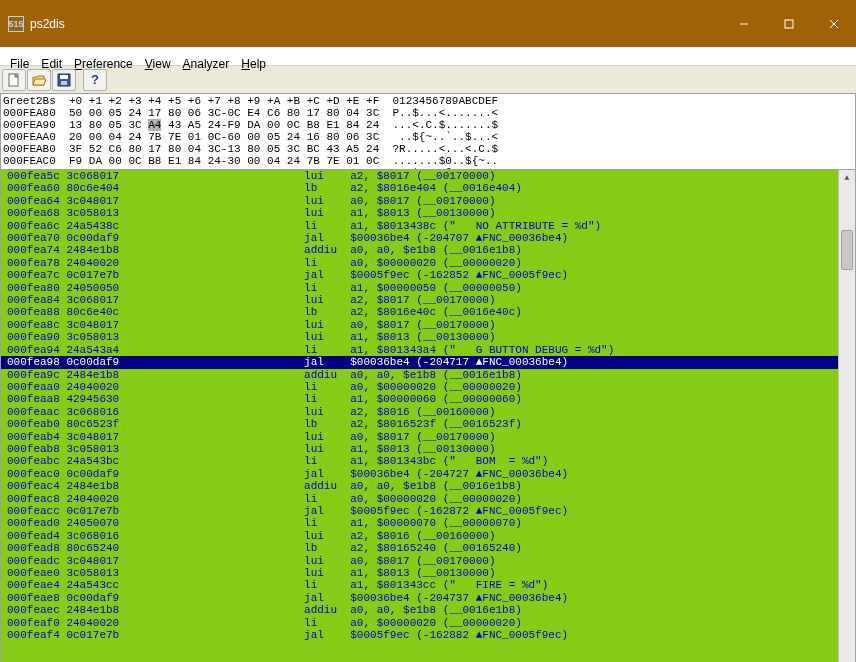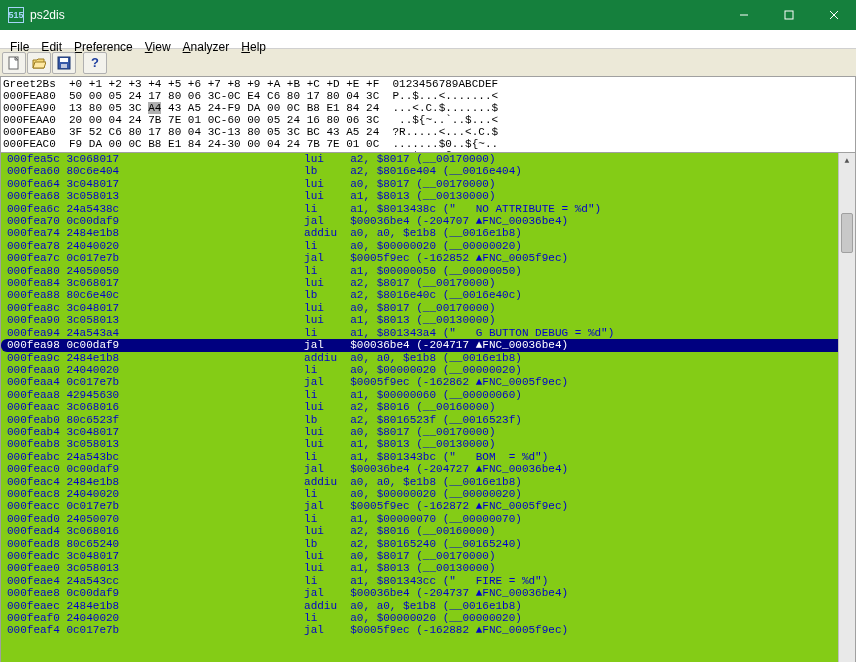--- a/index.html
+++ b/index.html
@@ -1,31 +1,31 @@
 <!DOCTYPE html>
 <html><head>
 <meta charset="utf-8">
 <style>
 * { margin: 0; padding: 0; box-sizing: border-box; }
 html, body { width: 856px; height: 662px; overflow: hidden; font-family: "Segoe UI", Tahoma, sans-serif; font-size: 12px; background: #ffffff; }
-.titlebar { height: 30px; background: #15803d; color: #fff; display: flex; align-items: center; padding: 0 0 0 8px; }
+.titlebar { height: 47px; background: #a16207; color: #fff; display: flex; align-items: center; padding: 0 0 0 8px; }
 .titlebar .logo { width: 16px; height: 16px; margin-right: 6px; display: inline-flex; align-items: center; justify-content: center; font-size: 9px; font-weight: bold; color: #a5d5f8; border: 1px solid #a5d5f8; }
 .titlebar .title { flex: 1; font-size: 12px; }
 .titlebar .winbtn { width: 45px; height: 30px; display: inline-flex; align-items: center; justify-content: center; color: #fff; }
 .menubar { height: 19px; background: #fff; border-bottom: 1px solid #d0d0d0; display: flex; align-items: center; padding: 0 4px; font-size: 12px; }
 .menubar .menuitem { padding: 0 6px; cursor: default; margin-top: 16px; }
 .menubar .menuitem span.u { text-decoration: underline; }
 .toolbar { height: 28px; background: #ece9d8; border-bottom: 1px solid #a0a0a0; display: flex; align-items: center; padding: 2px; }
 .toolbar .btn { width: 24px; height: 22px; border: 1px solid #b0b0b0; background: #f3f2ec; margin-right: 1px; display: inline-flex; align-items: center; justify-content: center; border-radius: 2px; }
 .toolbar .sep { width: 6px; }
 .hexpane { height: 76px; border: 1px solid #a0a0a0; border-top: none; background: #fff; font-family: "Courier New", monospace; font-size: 11px; line-height: 12px; white-space: pre; overflow: hidden; color: #000; padding: 1px 2px; }
 .hexpane .hilite { background: #b0b0b0; }
 .disasm { height: 631px; border: 1px solid #a0a0a0; border-top: none; background: #84cc16; font-family: "Courier New", monospace; font-size: 11px; line-height: 12.4px; overflow: hidden; position: relative; }
 .disasm .line { white-space: pre; padding: 0 6px; color: #0000cc; }
-.disasm .line.sel { background: #000080; color: #ffffff; border-radius: 6px; }
+.disasm .line.sel { background: #000080; color: #ffffff; }
 .disasm .scr { position: absolute; right: 0; top: 0; bottom: 0; width: 17px; background: #e9e9e9; border-left: 1px solid #c0c0c0; }
 .disasm .scr .thumb { position: absolute; left: 2px; right: 2px; top: 60px; height: 40px; background: #c8c8c8; border: 1px solid #a0a0a0; border-radius: 2px; }
 .disasm .scr .arr { position: absolute; left: 0; right: 0; height: 17px; display: flex; align-items: center; justify-content: center; font-size: 8px; color: #555; }
 .disasm .scr .arr.up { top: 0; }
 .disasm .scr .arr.dn { bottom: 0; }
 .statusbar { height: 19px; background: #f0f0f0; border-top: 1px solid #c0c0c0; display: flex; font-size: 11px; align-items: center; gap: 30px; }
 .statusbar .cell1 { flex: 1; padding: 0 6px; border-right: 1px solid #c0c0c0; }
 .statusbar .cell2 { width: 175px; padding: 0 6px; }
 </style>
 </head>
@@ -109,21 +109,20 @@
       <div class="line">000fea7c 0c017e7b                            jal    $0005f9ec (-162852 ▲FNC_0005f9ec)</div>
       <div class="line">000fea80 24050050                            li     a1, $00000050 (__00000050)</div>
       <div class="line">000fea84 3c068017                            lui    a2, $8017 (__00170000)</div>
       <div class="line">000fea88 80c6e40c                            lb     a2, $8016e40c (__0016e40c)</div>
       <div class="line">000fea8c 3c048017                            lui    a0, $8017 (__00170000)</div>
       <div class="line">000fea90 3c058013                            lui    a1, $8013 (__00130000)</div>
       <div class="line">000fea94 24a543a4                            li     a1, $801343a4 ("   G BUTTON DEBUG = %d")</div>
       <div class="line sel">000fea98 0c00daf9                            jal    $00036be4 (-204717 ▲FNC_00036be4)</div>
       <div class="line">000fea9c 2484e1b8                            addiu  a0, a0, $e1b8 (__0016e1b8)</div>
       <div class="line">000feaa0 24040020                            li     a0, $00000020 (__00000020)</div>
-      <div class="line">000feaa4 0c017e7b                            jal    $0005f9ec (-162862 ▲FNC_0005f9ec)</div>
       <div class="line">000feaa8 42945630                            li     a1, $00000060 (__00000060)</div>
       <div class="line">000feaac 3c068016                            lui    a2, $8016 (__00160000)</div>
       <div class="line">000feab0 80c6523f                            lb     a2, $8016523f (__0016523f)</div>
       <div class="line">000feab4 3c048017                            lui    a0, $8017 (__00170000)</div>
       <div class="line">000feab8 3c058013                            lui    a1, $8013 (__00130000)</div>
       <div class="line">000feabc 24a543bc                            li     a1, $801343bc ("   BOM  = %d")</div>
       <div class="line">000feac0 0c00daf9                            jal    $00036be4 (-204727 ▲FNC_00036be4)</div>
       <div class="line">000feac4 2484e1b8                            addiu  a0, a0, $e1b8 (__0016e1b8)</div>
       <div class="line">000feac8 24040020                            li     a0, $00000020 (__00000020)</div>
       <div class="line">000feacc 0c017e7b                            jal    $0005f9ec (-162872 ▲FNC_0005f9ec)</div>

